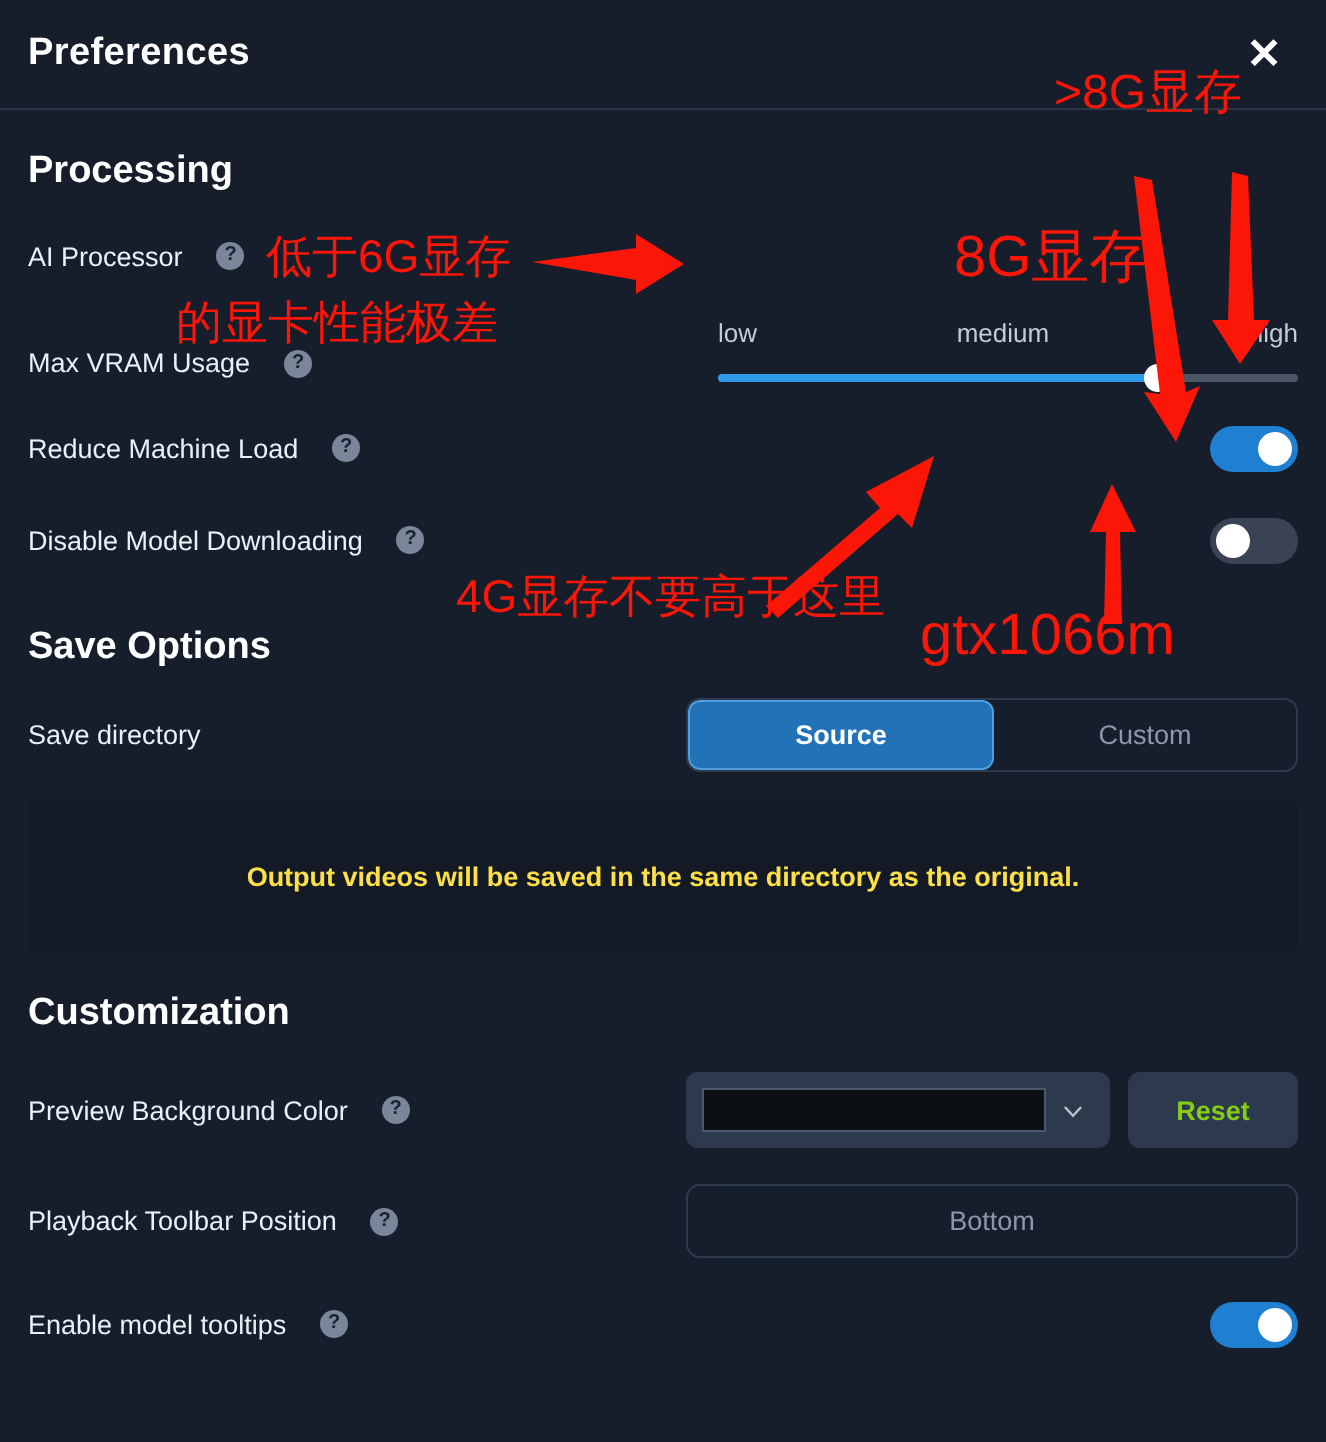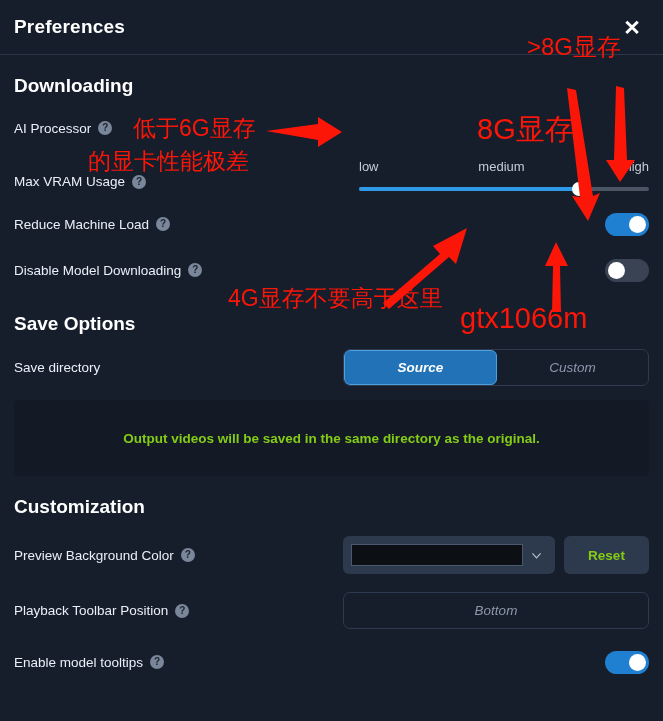--- a/index.html
+++ b/index.html
@@ -63,21 +63,21 @@
 
   .row {
     display: flex;
     align-items: center;
     min-height: 34px;
     margin-bottom: 12px;
   }
   .row-label {
     display: flex;
     align-items: center;
-    gap: 7px;
+    gap: 17px;
     font-size: 13.5px;
     color: #eaf0f8;
     white-space: nowrap;
     justify-content: space-between;
   }
   .row-ctl {
     margin-left: auto;
   }
 
   
@@ -190,42 +190,41 @@
   }
   .seg-btn {
     flex: 1;
     display: flex;
     align-items: center;
     justify-content: center;
     font-size: 13.5px;
     color: #8d99ab;
     cursor: pointer;
     background: transparent;
-    font-style: italic;
   }
   .seg-btn.active {
     background: #2272b8;
     color: #ffffff;
     font-weight: bold;
     border: 1px solid #4ea0e0;
     border-radius: 6px;
     box-sizing: border-box;
   }
 
   
   .infobox {
     height: 76px;
     background: #131a26;
     border-radius: 5px;
     display: flex;
     align-items: center;
     justify-content: center;
     font-size: 13.5px;
     font-weight: bold;
-    color: #84cc16;
+    color: #fde047;
     margin: 14px 0 20px 0;
   }
 
   
   .colorrow {
     display: flex;
     gap: 9px;
     align-items: center;
   }
   .colorpick {
@@ -282,21 +281,21 @@
 </head>
 <body>
 
 <div class="titlebar">
   <div class="title-text">Preferences</div>
   <div class="close-btn">✕</div>
 </div>
 
 <div class="content">
 
-  <div class="section-head">Downloading</div>
+  <div class="section-head">Processing</div>
 
   <div class="row">
     <div class="row-label">
       <span>AI Processor</span>
       <span class="help">?</span>
     </div>
   </div>
 
   <div class="row" style="align-items:flex-end;margin-bottom:16px;">
     <div class="row-label" style="padding-bottom:2px;">

